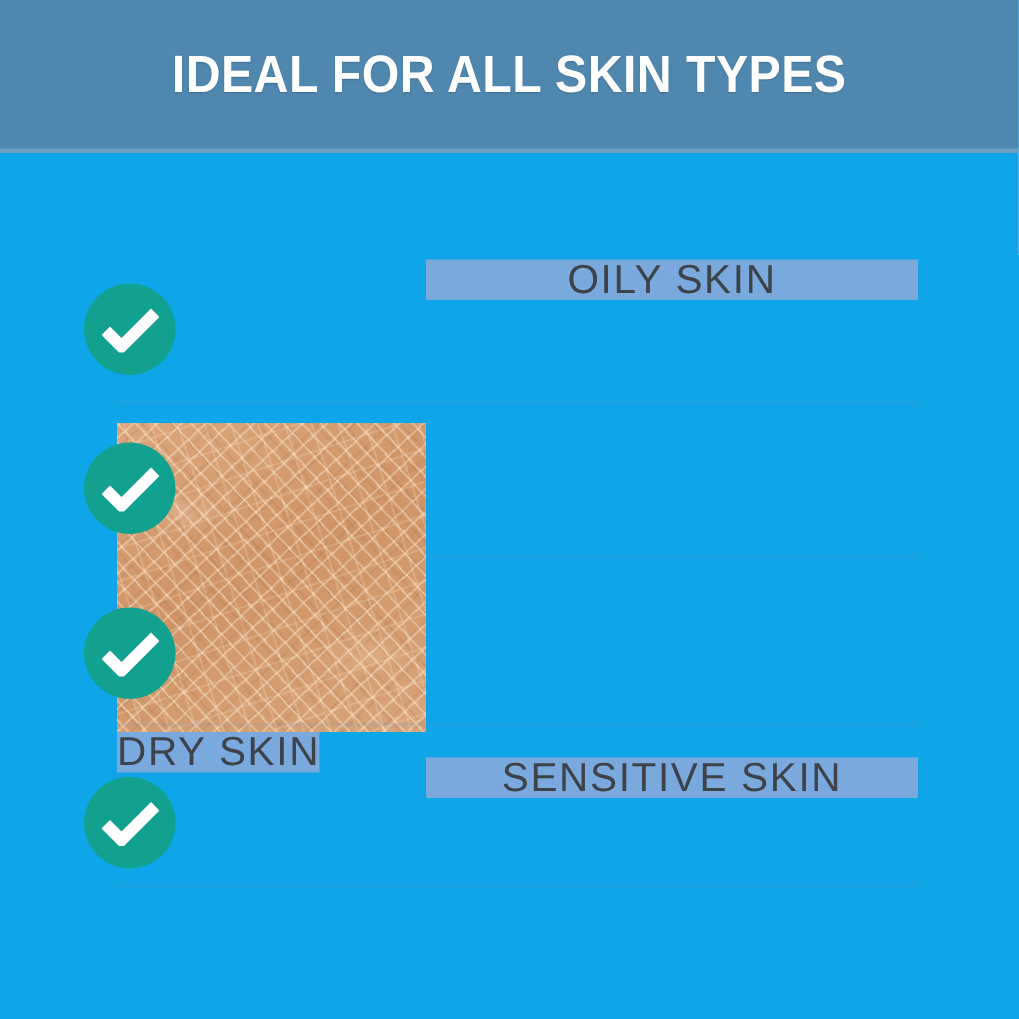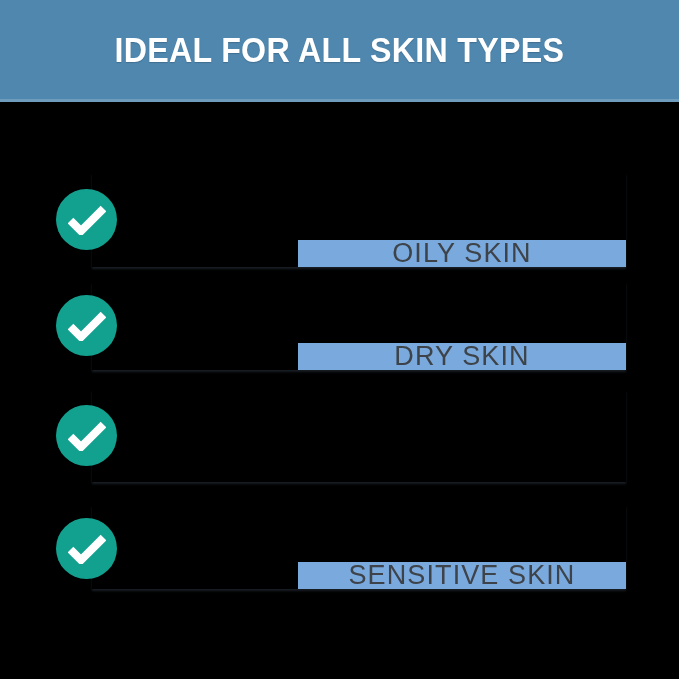--- a/index.html
+++ b/index.html
@@ -11,21 +11,21 @@
     height: 679px;
     overflow: hidden;
     font-family: "Liberation Sans", sans-serif;
     background: #c5d5ec;
   }
 
   #page {
     position: relative;
     width: 679px;
     height: 679px;
-    background: #000000;
+    background: #0ea5e9;
   }
 
   
   .header {
     position: absolute;
     left: 0;
     top: 0;
     width: 679px;
     height: 99px;
     background: #4f87ae;
@@ -58,28 +58,28 @@
   
   .rows {
     position: absolute;
     left: 0;
     top: 99px;
     width: 679px;
     height: 580px;
   }
   .row {
     position: absolute;
-    left: 92px;
+    left: 78px;
     width: 534px;
     display: flex;
-    align-items: flex-end;
+    align-items: flex-start;
     box-shadow: 0 2px 2px rgba(120,150,185,0.20);
   }
   .row-0 { top: 74px;  height: 94px; }
-  .row-1 { top: 183px; height: 88px; }
+  .row-1 { top: 183px; height: 88px; flex-direction: column; }
   .row-2 { top: 291px; height: 92px; }
   .row-3 { top: 406px; height: 84px; }
 
   
   .swatch {
     position: relative;
     width: 206px;
     flex: 0 0 206px;
     overflow: hidden;
   }

